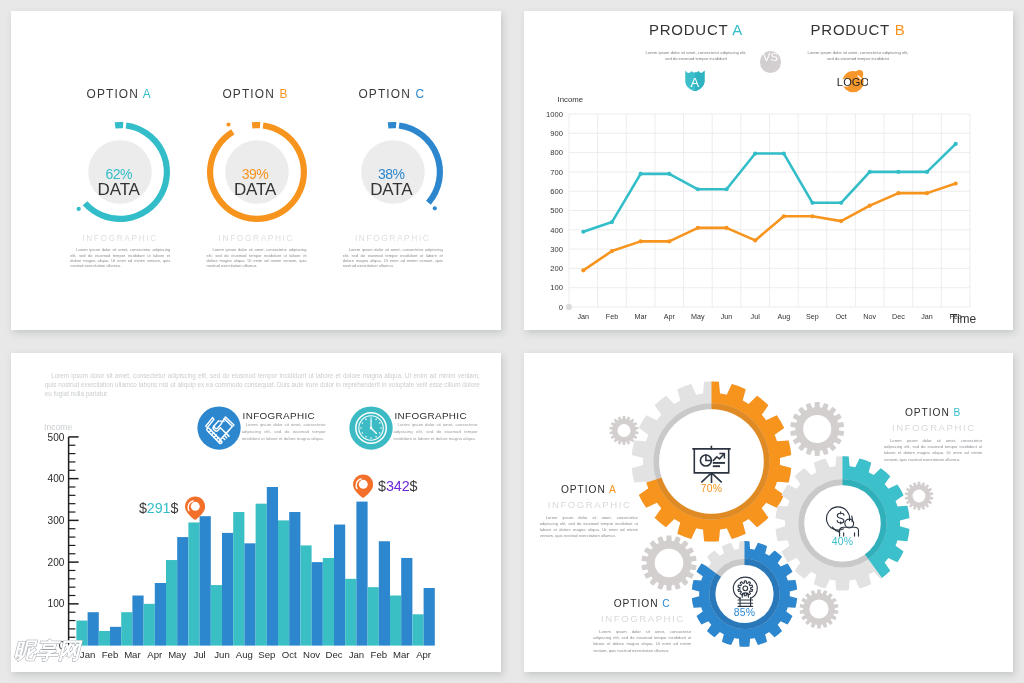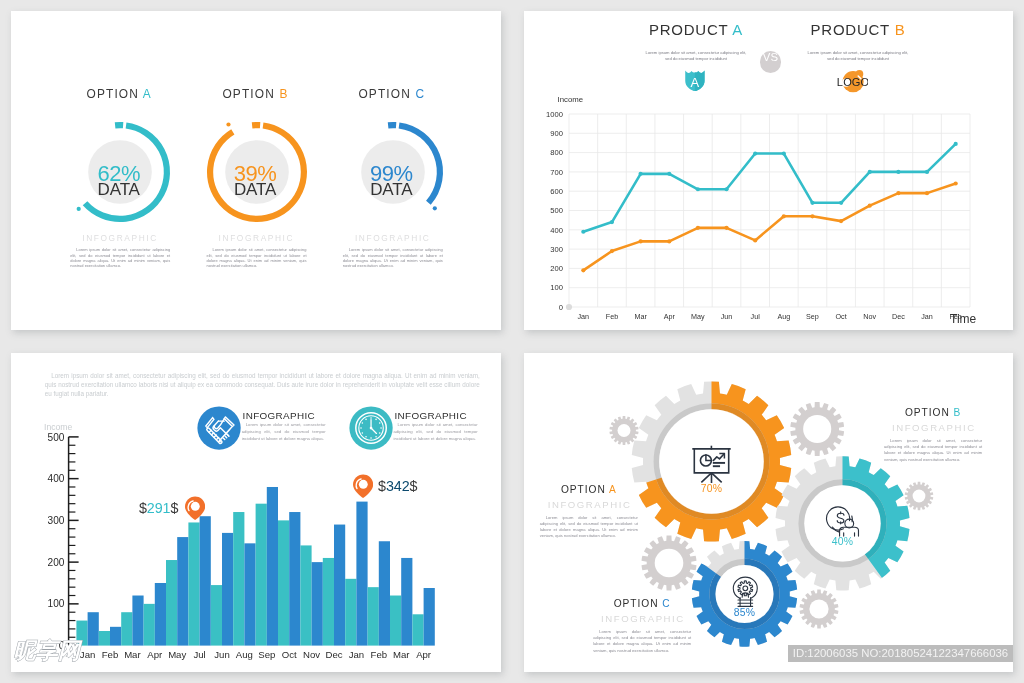--- a/index.html
+++ b/index.html
@@ -10,21 +10,21 @@
   #card2{left:524px;top:11px;width:489px;height:319px;}
   #card3{left:11px;top:353px;width:490px;height:319px;}
   #card4{left:524px;top:353px;width:489px;height:319px;}
   svg{display:block;}
   
   .donut-col{position:absolute;top:0;width:180px;}
   .d-title{position:absolute;left:0;top:75.5px;width:180px;text-align:center;font-size:11.9px;letter-spacing:1.15px;color:#3a3a3a;font-weight:400;}
   .d-title .acc{font-weight:400;}
   .d-ring{position:absolute;left:29px;top:98.6px;width:124px;height:124px;}
   .d-center{position:absolute;left:-1.5px;top:0px;width:124px;height:124px;display:flex;flex-direction:column;align-items:center;justify-content:center;}
-  .d-pct{font-size:22px;font-weight:400;line-height:16px;letter-spacing:-0.5px;margin-top:20px;}
+  .d-pct{font-size:14px;font-weight:400;line-height:16px;letter-spacing:-0.5px;margin-top:20px;}
   .d-lbl{font-size:17.0px;font-weight:400;color:#333;line-height:15px;letter-spacing:-0.15px;margin-top:-0.6px;}
   .d-sub{position:absolute;left:0;top:221.8px;width:180px;text-align:center;font-size:8.35px;letter-spacing:1.6px;color:#dededf;text-indent:1.75px;}
   .d-body{position:absolute;left:41px;top:236.1px;width:100px;text-align:justify;font-size:4.0px;line-height:5.42px;color:#8c8c94;text-indent:6px;}
   
   .p-head{position:absolute;top:0;width:148px;}
   .p-title{position:absolute;left:0;top:10px;width:148px;text-align:center;font-size:15px;letter-spacing:0.75px;color:#333;}
   .p-desc{position:absolute;left:20.6px;top:39.2px;width:106.8px;text-align:center;font-size:4.15px;line-height:5.45px;color:#7c7c84;}
   .p-badge{position:absolute;left:63.2px;top:58.8px;}
   .logo-badge{position:absolute;left:44px;top:58.6px;}
   .vs-circle{position:absolute;left:235.8px;top:40.2px;width:21.4px;height:21.4px;border-radius:50%;background:#d3cfd0;display:flex;align-items:flex-start;justify-content:center;color:#fff;font-size:11.4px;letter-spacing:0.2px;}
@@ -38,21 +38,21 @@
   .c3-ftitle{position:absolute;left:46.0px;top:4.0px;font-size:9.9px;letter-spacing:0.35px;color:#2e2e2e;}
   .c3-fbody{position:absolute;left:45.1px;top:16.5px;width:84px;font-size:4.3px;line-height:6.65px;color:#9a9aa0;text-align:justify;text-indent:4px;}
   .c3-ylabel{position:absolute;left:33px;top:68.5px;font-size:8.6px;color:#c9cdd0;}
   #c3svg{position:absolute;left:10px;top:70px;}
   .c3-callout{position:absolute;white-space:nowrap;font-size:14.3px;color:#3a3a3a;letter-spacing:-0.1px;line-height:14px;}
   .c3-callout .co-pin{position:absolute;top:-5.5px;}
   #co0 .co-pin{left:45.8px;}
   #co1 .co-pin{left:-25.1px;}
   .co-pin{display:inline-block;}
   .co-v{color:#33bdc9;text-align:right;}
-  .co-v2{color:#0c4a6e;}
+  .co-v2{color:#6d28d9;}
   
   #c4svg{position:absolute;left:0;top:0;}
   .g-txt{position:absolute;}
   .g-title{font-size:10.2px;letter-spacing:0.95px;color:#2e2e2e;}
   .g-sub{font-size:9.6px;letter-spacing:1.55px;color:#d9d9d9;margin-top:4.2px;text-indent:1.5px;}
   .g-body{margin:4.4px auto 0;width:98px;font-size:4.1px;line-height:6.3px;color:#8c8c94;text-align:justify;text-indent:6px;}
   .id-bar{position:absolute;left:264px;top:292px;width:225px;height:17px;background:#bcbcbc;color:#f2f2f2;font-size:11.4px;line-height:17px;text-align:center;letter-spacing:0px;}
   .watermark{position:absolute;left:13.5px;top:636px;height:26px;display:flex;align-items:flex-start;}
   .wm-cn{font-family:"DejaVu Sans",sans-serif;font-size:22px;font-weight:700;font-style:italic;color:#ffffff;-webkit-text-stroke:0.9px #9aa0a6;paint-order:stroke fill;letter-spacing:0.3px;}
   .wm-url{font-family:"DejaVu Sans",sans-serif;font-size:20px;font-weight:700;font-style:italic;color:#ffffff;-webkit-text-stroke:0.9px #9aa0a6;paint-order:stroke fill;margin-left:6px;letter-spacing:-0.4px;}
@@ -98,21 +98,21 @@
   <div class="donut-col" style="left:290.8px;">
     <div class="d-title"><span>OPTION</span> <span class="acc" style="color:#2c87ce">C</span></div>
     <div class="d-ring">
       <svg width="124" height="124" viewBox="0 0 124 124">
         <circle cx="62" cy="62" r="31.8" fill="#ececec"></circle>
         <path class="arc-main" fill="none" stroke="#2c87ce" stroke-width="6.2" d="M 68.04 15.49 A 46.9 46.9 0 0 1 97.40 92.77"></path>
         <path class="arc-tick" fill="none" stroke="#2c87ce" stroke-width="6.2" d="M 57.10 15.36 A 46.9 46.9 0 0 1 65.11 15.20"></path>
         <circle class="arc-dot" r="2.1" fill="#2c87ce" cx="103.81" cy="98.35"></circle>
       </svg>
       <div class="d-center">
-        <div class="d-pct" style="color:#2c87ce">99%</div>
+        <div class="d-pct" style="color:#2c87ce">38%</div>
         <div class="d-lbl">DATA</div>
       </div>
     </div>
     <div class="d-sub">INFOGRAPHIC</div>
     <div class="d-body">Lorem ipsum dolor sit amet, consectetur adipiscing elit, sed do eiusmod tempor incididunt ut labore et dolore magna aliqua. Ut enim ad minim veniam, quis nostrud exercitation ullamco.</div>
   </div>
 </div>
 <div class="card" id="card2">
   <div class="p-head" style="left:98px;">
     <div class="p-title"><span>PRODUCT</span> <span style="color:#33bdc9">A</span></div>
@@ -467,17 +467,16 @@
   <div class="g-txt" id="gt1" style="left:314.1px;top:54.2px;width:190px;text-align:center;">
     <div class="g-title"><span>OPTION</span> <span style="color:#33bdc9">B</span></div>
     <div class="g-sub">INFOGRAPHIC</div>
     <div class="g-body">Lorem ipsum dolor sit amet, consectetur adipiscing elit, sed do eiusmod tempor incididunt ut labore et dolore magna aliqua. Ut enim ad minim veniam, quis nostrud exercitation ullamco.</div>
   </div>
   <div class="g-txt" id="gt2" style="left:23.2px;top:245.3px;width:190px;text-align:center;">
     <div class="g-title"><span>OPTION</span> <span style="color:#2c87ce">C</span></div>
     <div class="g-sub">INFOGRAPHIC</div>
     <div class="g-body">Lorem ipsum dolor sit amet, consectetur adipiscing elit, sed do eiusmod tempor incididunt ut labore et dolore magna aliqua. Ut enim ad minim veniam, quis nostrud exercitation ullamco.</div>
   </div>
-  <div class="id-bar">ID:12006035 NO:20180524122347666036</div>
 </div>
 <div class="watermark">
   <span class="wm-cn">昵享网</span>
 </div>
 
 </body></html>

